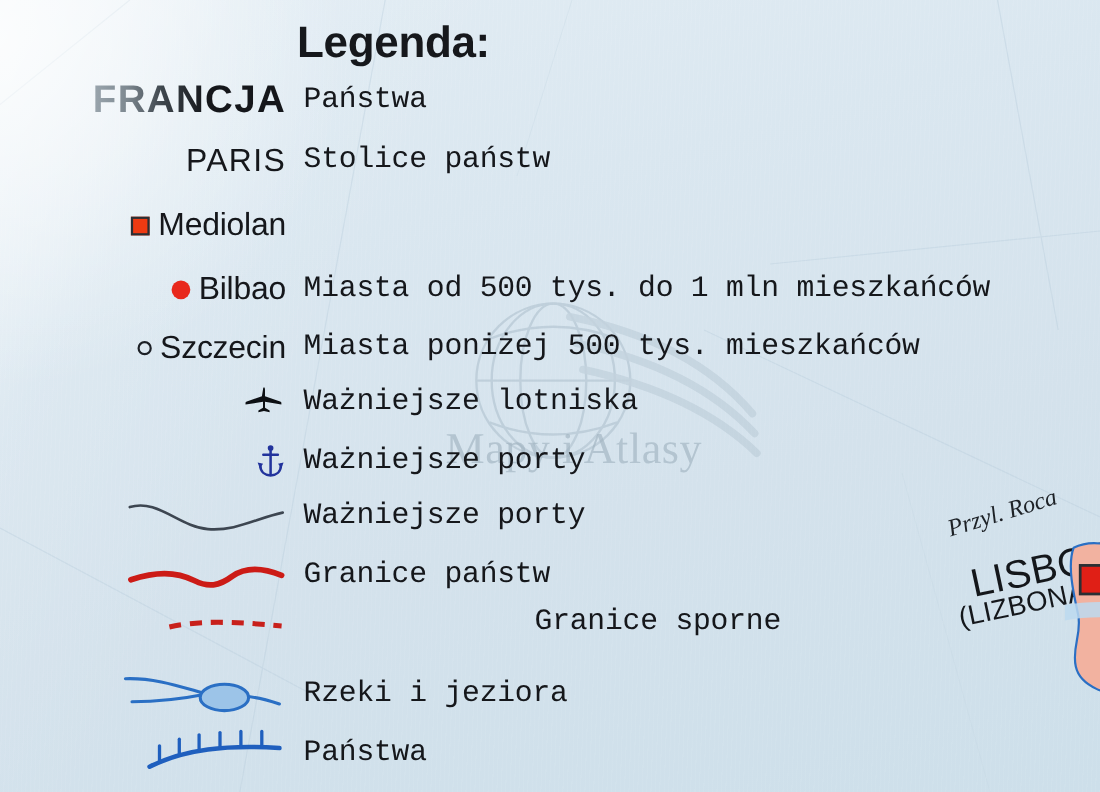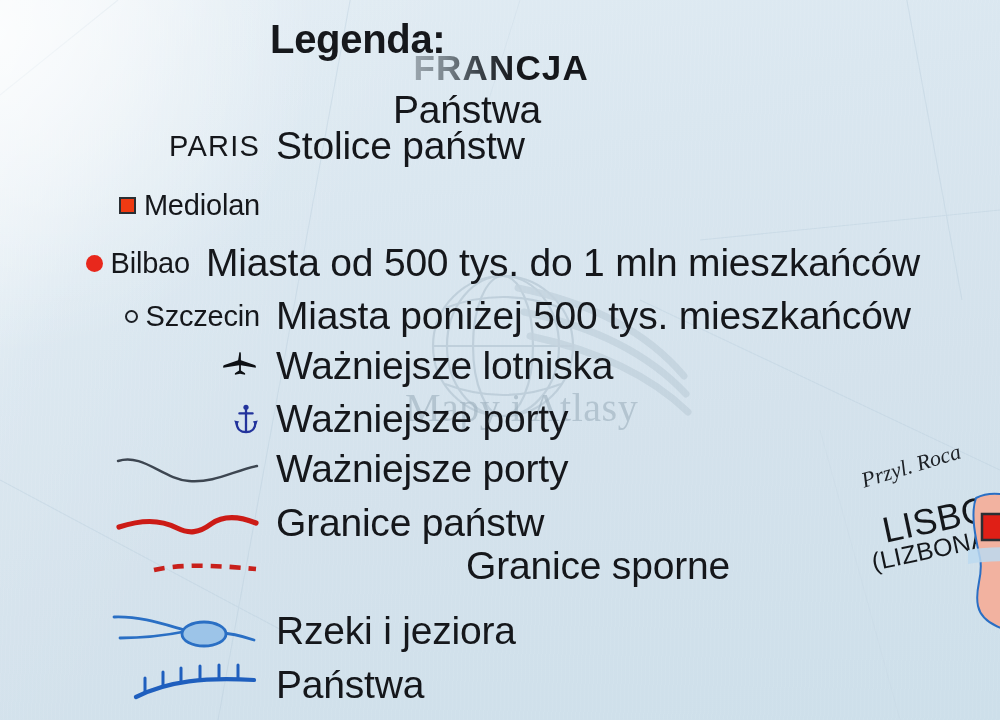--- a/index.html
+++ b/index.html
@@ -106,24 +106,25 @@
     display: flex;
     align-items: center;
     justify-content: flex-end;
     gap: 8px;
     padding-right: 2px;
     box-sizing: border-box;
   }
   .desc {
     flex: 1;
     padding-left: 14px;
-    font-size: 39px;
+    font-size: 27px;
     color: #15171b;
     white-space: nowrap;
     letter-spacing: -0.2px;
+    font-family: Liberation Mono, monospace;
   }
 
   
   .sample-country {
     font-size: 35px;
     font-weight: bold;
     letter-spacing: 1.2px;
     background: linear-gradient(90deg, #9ba6ae 0%, #7d8890 18%, #3e464d 36%, #15171b 58%, #15171b 100%);
     -webkit-background-clip: text;
     background-clip: text;
@@ -244,21 +245,21 @@
       <path d="M 126 44 Q 232 66 288 126"></path>
       <path d="M 132 68 Q 234 90 290 144"></path>
     </g>
   </svg>
   <div class="wm-text">Mapy i Atlasy</div>
 
   <div class="legend">
 
     <div class="legend-title">Legenda:</div>
 
-    <div class="row" style="top:48px;flex-direction:column;">
+    <div class="row" style="top:68px;">
       <div class="sample">
         <span class="sample-country">FRANCJA</span>
       </div>
       <div class="desc">Państwa</div>
     </div>
 
     <div class="row" style="top:123px;">
       <div class="sample">
         <span class="sample-capital">PARIS</span>
       </div>

